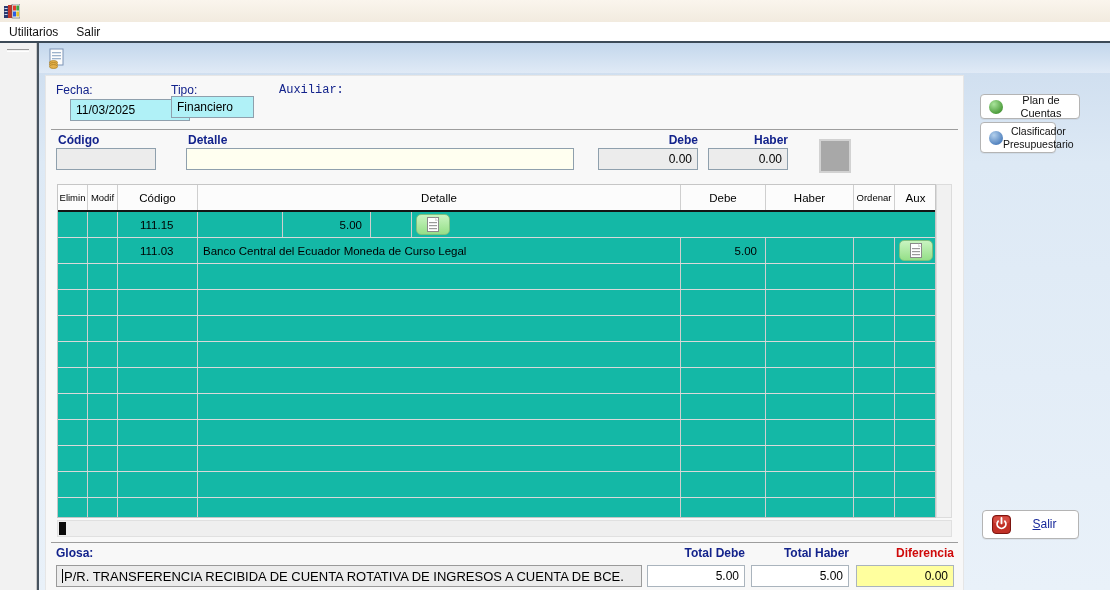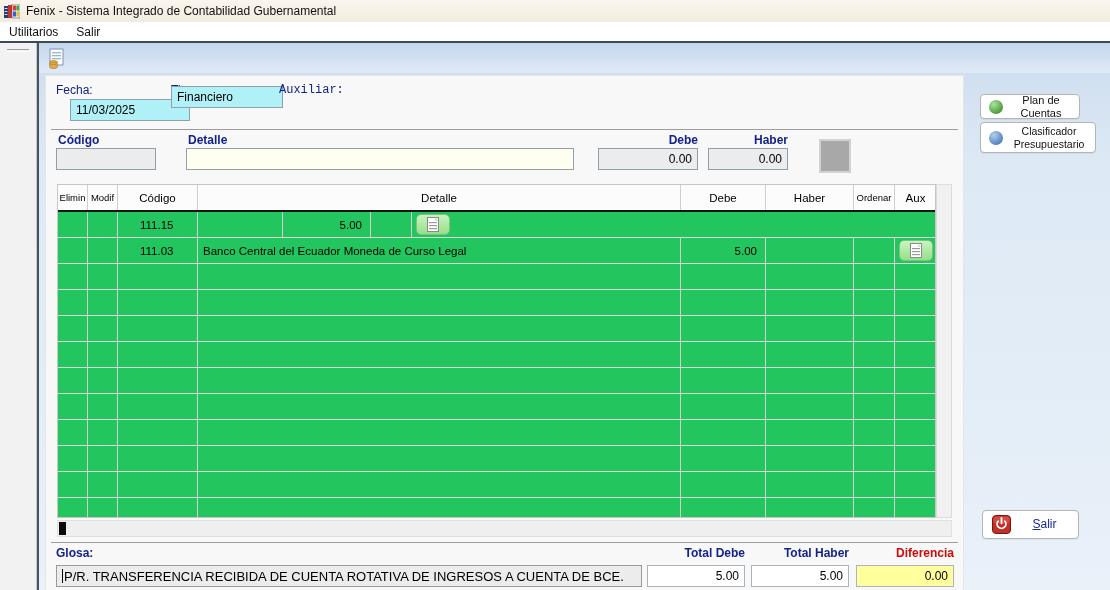--- a/index.html
+++ b/index.html
@@ -61,21 +61,21 @@
   .sep { position:absolute; left:5px; right:5px; height:1px; background:#9d9d9d; }
   .btn-gray-square {
     position:absolute; width:32px; height:34px; background:#a8a8a8;
     border:2px solid #d2d2d2;
   }
   
   .tbl {
     position:absolute; left:11px; top:108px; width:879px; height:334px;
     background:#fff; border:1px solid #c6c6c6; overflow:hidden; font-size:11.5px;
   }
-  .tr { display:flex; height:26px; border-bottom:1px solid #d9d9d9; background:#22c55e; }
+  .tr { display:flex; height:26px; border-bottom:1px solid #d9d9d9; background:#14b8a6; }
   .tr.head { height:27px; border-bottom:2px solid #141414; background:#fcfcfc; }
   .c { border-right:1px solid #cfcfcf; display:flex; align-items:center; overflow:hidden; flex:none; }
   .c-elimin { width:30px; } .c-modif { width:30px; } .c-codigo { width:80px; }
   .c-detalle { width:483px; } .c-debe { width:85px; } .c-haber { width:88px; }
   .c-ordenar { width:41px; } .c-aux { width:41px; border-right:none; }
   .hc { justify-content:center; color:#000; }
   .hc.small { font-size:9.5px; }
   .cell-codigo { padding-left:22px; }
   .cell-detalle { padding-left:5px; }
   .cell-num { justify-content:flex-end; padding-right:8px; }
@@ -124,21 +124,20 @@
       <rect x="0.5" y="4" width="3" height="1" fill="#cfd6ee"></rect>
       <rect x="0.5" y="7" width="3" height="1" fill="#cfd6ee"></rect>
       <rect x="0.5" y="10" width="3" height="1" fill="#cfd6ee"></rect>
       <rect x="4" y="1" width="4" height="13" fill="#c23427"></rect>
       <rect x="8" y="0" width="8" height="14" fill="#f4f4f4" stroke="#555" stroke-width="0.6"></rect>
       <rect x="9" y="1.5" width="3" height="5" fill="#e23b2e"></rect>
       <rect x="12.3" y="1.5" width="2.7" height="5" fill="#3fa53f"></rect>
       <rect x="9" y="7.5" width="3" height="5" fill="#2e5fe2"></rect>
       <rect x="12.3" y="7.5" width="2.7" height="5" fill="#e2c12e"></rect>
     </svg>
-    <span class="title-text">Fenix - Sistema Integrado de Contabilidad Gubernamental</span>
   </div>
 
   <div class="menubar">
     <span class="menu-item">Utilitarios</span>
     <span class="menu-item">Salir</span>
   </div>
   <div class="menu-underline"></div>
 
   <div class="left-strip">
     <div class="grip"></div>
@@ -158,21 +157,21 @@
     </div>
 
     <div class="panel">
 
       <span class="nav-label" style="left:10px; top:7px;">Fecha:</span>
       <div class="field cyan" style="left:24px; top:23px; width:120px;">
         <span>11/03/2025</span>
       </div>
 
       <span class="nav-label" style="left:125px; top:7px;">Tipo:</span>
-      <div class="field cyan" style="left:125px; top:10px; width:112px;">
+      <div class="field cyan" style="left:125px; top:20px; width:83px;">
         <span>Financiero</span>
       </div>
 
       <span class="nav-label" style="left:233px; top:7px;font-family:Liberation Mono, monospace;">Auxiliar:</span>
 
       <div class="sep" style="top:53px;"></div>
 
       <span class="nav-label b" style="left:12px; top:57px;">Código</span>
       <span class="nav-label b" style="left:142px; top:57px;">Detalle</span>
       <span class="nav-label b" style="left:552px; top:57px; width:100px; text-align:right;">Debe</span>
@@ -376,21 +375,21 @@
       <div class="field yellowf num" style="left:810px; top:489px; width:98px; border-color:#aab4bd;">
         <span>0.00</span>
       </div>
     </div>
 
     <div class="side-btn" style="left:941px; top:51px; width:100px; height:25px;">
       <span class="sphere green"></span>
       <span class="lbl">Plan de Cuentas</span>
     </div>
 
-    <div class="side-btn" style="left:941px; top:79px; width:116px; height:31px;">
+    <div class="side-btn" style="left:941px; top:79px; width:76px; height:31px;">
       <span class="sphere blue"></span>
       <span class="lbl" style="font-size:10.5px;">
         <span>Clasificador</span><br>
         <span>Presupuestario</span>
       </span>
     </div>
 
 
     <div class="side-btn" style="left:943px; top:467px; width:97px; height:29px;">
       <svg class="power-wrap" viewBox="0 0 19 19">

